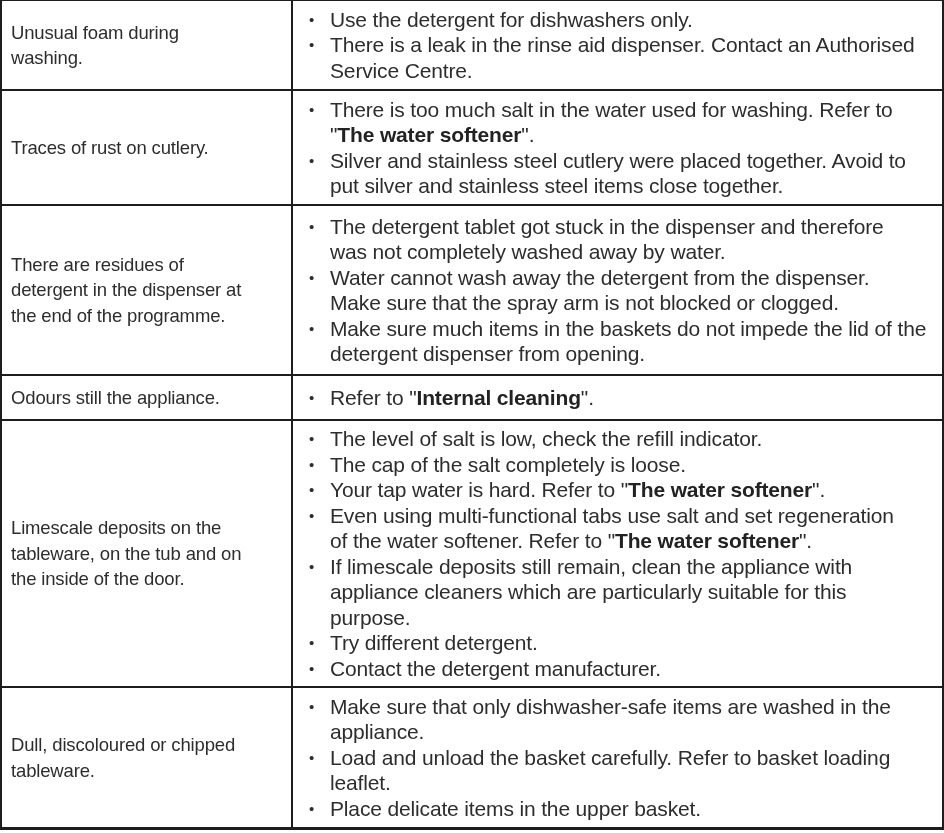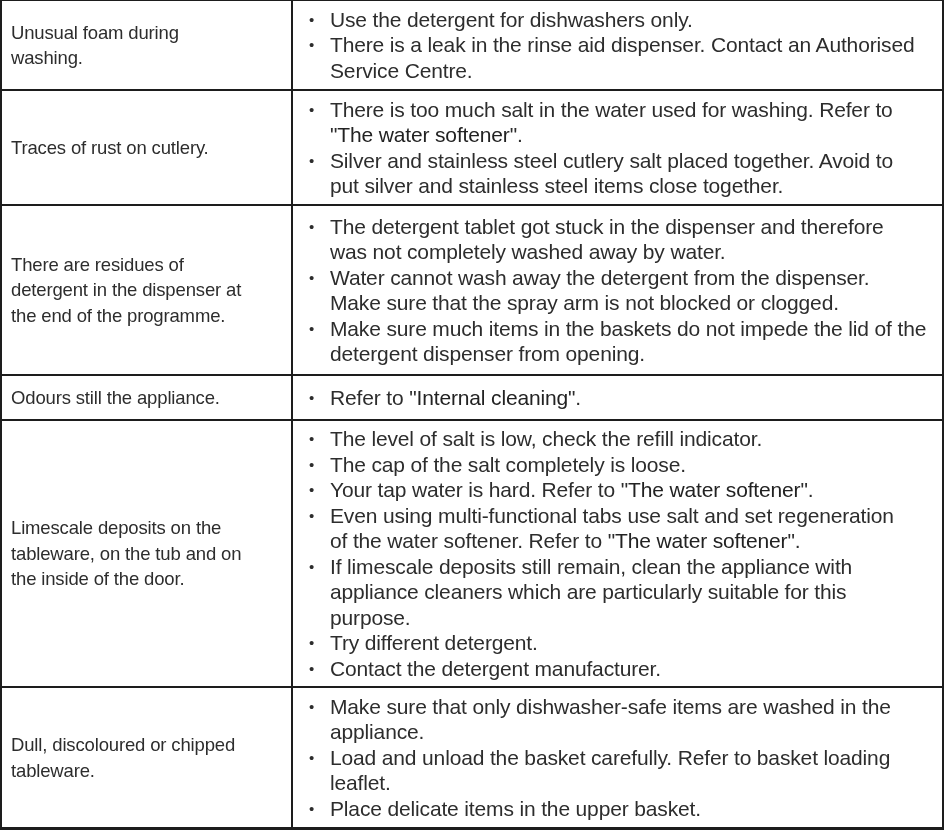--- a/index.html
+++ b/index.html
@@ -67,21 +67,21 @@
     line-height: 25.5px;
     color: var(--text-color);
   }
   .bullet-text {
     flex: 1 1 auto;
     font-size: 21px;
     line-height: 25.5px;
     letter-spacing: -0.15px;
     white-space: pre-wrap;
   }
-  .bullet-text b { font-weight: 400; color: #222222; }
+  .bullet-text b { font-weight: 700; color: #222222; }
   
   .row:nth-child(1) { min-height: 90px; }
   .row:nth-child(2) { min-height: 115px; }
   .row:nth-child(3) { min-height: 170px; }
   .row:nth-child(4) { min-height: 45px; }
   .row:nth-child(5) { min-height: 262px; }
   .row:nth-child(6) { min-height: 139px; }
 </style>
 </head>
 <body>
@@ -109,21 +109,21 @@
         <div class="problem-text">Traces of rust on cutlery.</div>
       </div>
       <div class="cell-solutions">
         <div class="bullet-item">
           <span class="bullet-icon">•</span>
           <span class="bullet-text"><span>There is too much salt in the water used for washing. Refer to
 "</span><b>The water softener</b><span>".</span></span>
         </div>
         <div class="bullet-item">
           <span class="bullet-icon">•</span>
-          <span class="bullet-text"><span>Silver and stainless steel cutlery salt placed together. Avoid to
+          <span class="bullet-text"><span>Silver and stainless steel cutlery were placed together. Avoid to
 put silver and stainless steel items close together.</span></span>
         </div>
       </div>
     </div>
     <div class="row">
       <div class="cell-problem">
         <div class="problem-text">There are residues of
 detergent in the dispenser at
 the end of the programme.</div>
       </div>

